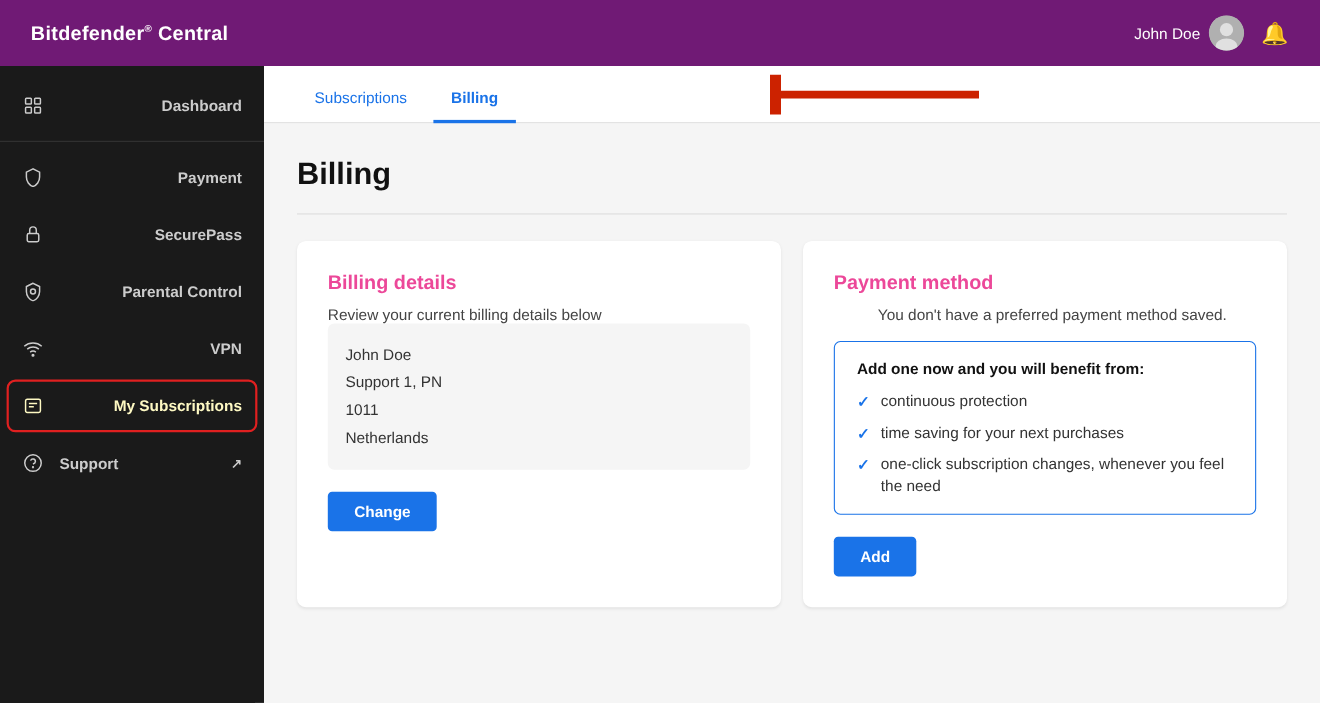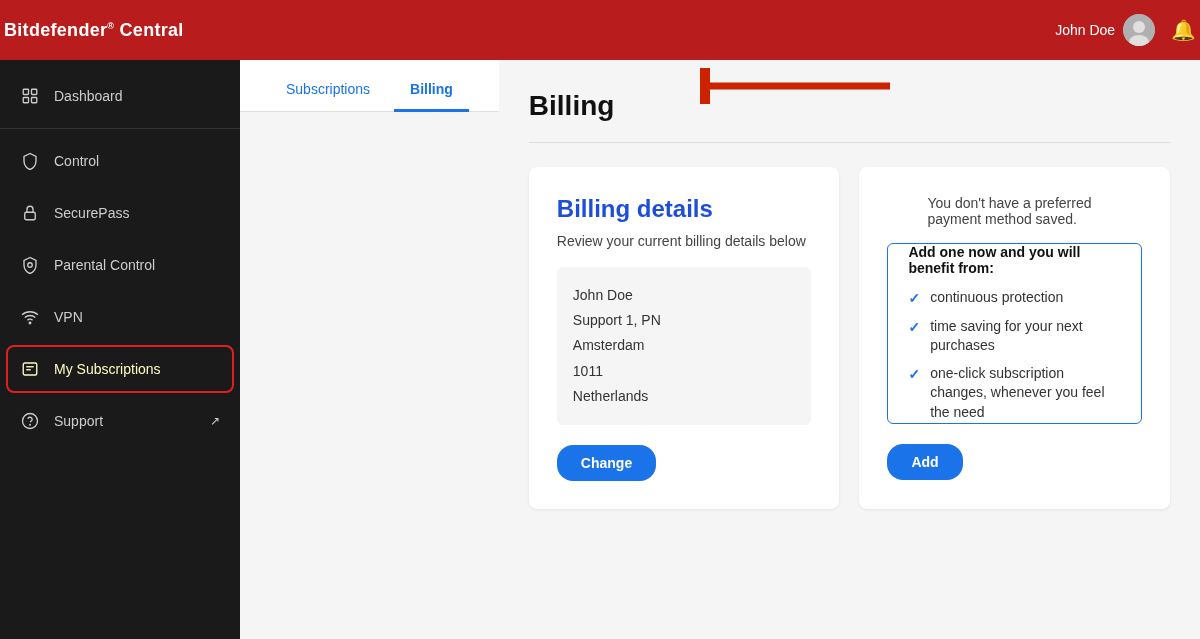--- a/index.html
+++ b/index.html
@@ -1,26 +1,26 @@
 <!DOCTYPE html>
 <html><head>
   <meta charset="utf-8">
   <style>
     * { box-sizing: border-box; margin: 0; padding: 0; }
     body { font-family: 'Segoe UI', Arial, sans-serif; background: #f5f5f5; display: flex; flex-direction: column; height: 639px; width: 1200px; overflow: hidden; }
 
     
     .top-header {
-      background: #b91c1c;
+      background: #701a75;
       color: white;
       height: 60px;
       display: flex;
       align-items: center;
       justify-content: space-between;
-      padding: 0 4px;
+      padding: 0 28px;
       flex-shrink: 0;
     }
     .brand-title {
       font-size: 18px;
       font-weight: 700;
       color: white;
       letter-spacing: 0.3px;
     }
     .brand-title sup { font-size: 9px; }
     .header-right {
@@ -69,23 +69,24 @@
       overflow-y: auto;
     }
     .sidebar-item {
       display: flex;
       align-items: center;
       gap: 14px;
       padding: 16px 20px;
       color: #cccccc;
       cursor: pointer;
       font-size: 14px;
-      font-weight: 400;
+      font-weight: 700;
       transition: background 0.15s;
       position: relative;
+      justify-content: space-between;
     }
     .sidebar-item.active { color: white; }
     .sidebar-item.highlighted {
       color: white;
     }
     .sidebar-divider {
       border: none;
       border-top: 1px solid #333;
       margin: 6px 0;
     }
@@ -114,20 +115,21 @@
       bottom: 2px;
       border: 2.5px solid #e02020;
       border-radius: 8px;
       pointer-events: none;
     }
 
     
     .content-area {
       flex: 1;
       display: flex;
+      flex-direction: column;
       overflow: hidden;
       background: #f5f5f5;
     }
 
     
     .tab-bar {
       background: white;
       display: flex;
       align-items: flex-end;
       padding: 0 30px;
@@ -188,60 +190,59 @@
       gap: 20px;
     }
     .card {
       background: white;
       border-radius: 8px;
       padding: 28px;
       flex: 1;
       box-shadow: 0 1px 3px rgba(0,0,0,0.08);
     }
     .card-title {
-      font-size: 24px;
-      font-weight: 700;
-      color: #1d4ed8;
+      font-size: 18px;
+      font-weight: 700;
+      color: #ec4899;
       margin-bottom: 10px;
     }
     .card-subtitle {
       font-size: 14px;
       color: #444;
-      margin-bottom: 18px;
     }
     .billing-address-box {
       background: #f5f5f5;
       border-radius: 6px;
       padding: 16px;
       font-size: 14px;
       color: #333;
       line-height: 1.8;
       margin-bottom: 20px;
     }
     .change-btn, .add-btn {
       background: #1a73e8;
       color: white;
       border: none;
-      border-radius: 16px;
+      border-radius: 4px;
       padding: 10px 24px;
       font-size: 14px;
       font-weight: 600;
       cursor: pointer;
     }
 
     .payment-no-method {
       font-size: 14px;
       color: #444;
       margin-bottom: 16px;
       margin-left: 40px;
     }
     .benefit-box {
       border: 1.5px solid #1a73e8;
       border-radius: 6px;
-      padding: 0 20px;
+      padding: 16px 20px;
       margin-bottom: 20px;
     }
     .benefit-title {
       font-size: 14px;
       font-weight: 700;
       color: #111;
       margin-bottom: 12px;
     }
     .benefit-item {
       display: flex;
@@ -301,21 +302,21 @@
 
 
     <hr class="sidebar-divider">
 
     <div class="sidebar-item">
       <span class="sidebar-icon">
         <svg viewBox="0 0 24 24">
             <path d="M12 2L4 6v6c0 5.25 3.5 10.15 8 11.35C16.5 22.15 20 17.25 20 12V6L12 2z"></path>
           </svg>
       </span>
-      <span>Control</span>
+      <span>Payment</span>
     </div>
 
     <div class="sidebar-item">
       <span class="sidebar-icon">
         <svg viewBox="0 0 24 24">
             <rect x="5" y="11" width="14" height="10" rx="2"></rect>
             <path d="M8 11V7a4 4 0 018 0v4"></path>
           </svg>
       </span>
       <span>SecurePass</span>
@@ -393,28 +394,28 @@
       <hr class="divider">
 
       <div class="cards-row">
 
         <div class="card">
           <div class="card-title">Billing details</div>
           <div class="card-subtitle">Review your current billing details below</div>
           <div class="billing-address-box">
             <div>John Doe</div>
             <div>Support 1, PN</div>
-            <div>Amsterdam</div>
             <div>1011</div>
             <div>Netherlands</div>
           </div>
           <button class="change-btn">Change</button>
         </div>
 
         <div class="card">
+          <div class="card-title">Payment method</div>
           <div class="payment-no-method">You don't have a preferred payment method saved.</div>
           <div class="benefit-box">
             <div class="benefit-title">Add one now and you will benefit from:</div>
             <div class="benefit-item">
               <span class="check-icon">✓</span>
               <span>continuous protection</span>
             </div>
             <div class="benefit-item">
               <span class="check-icon">✓</span>
               <span>time saving for your next purchases</span>

